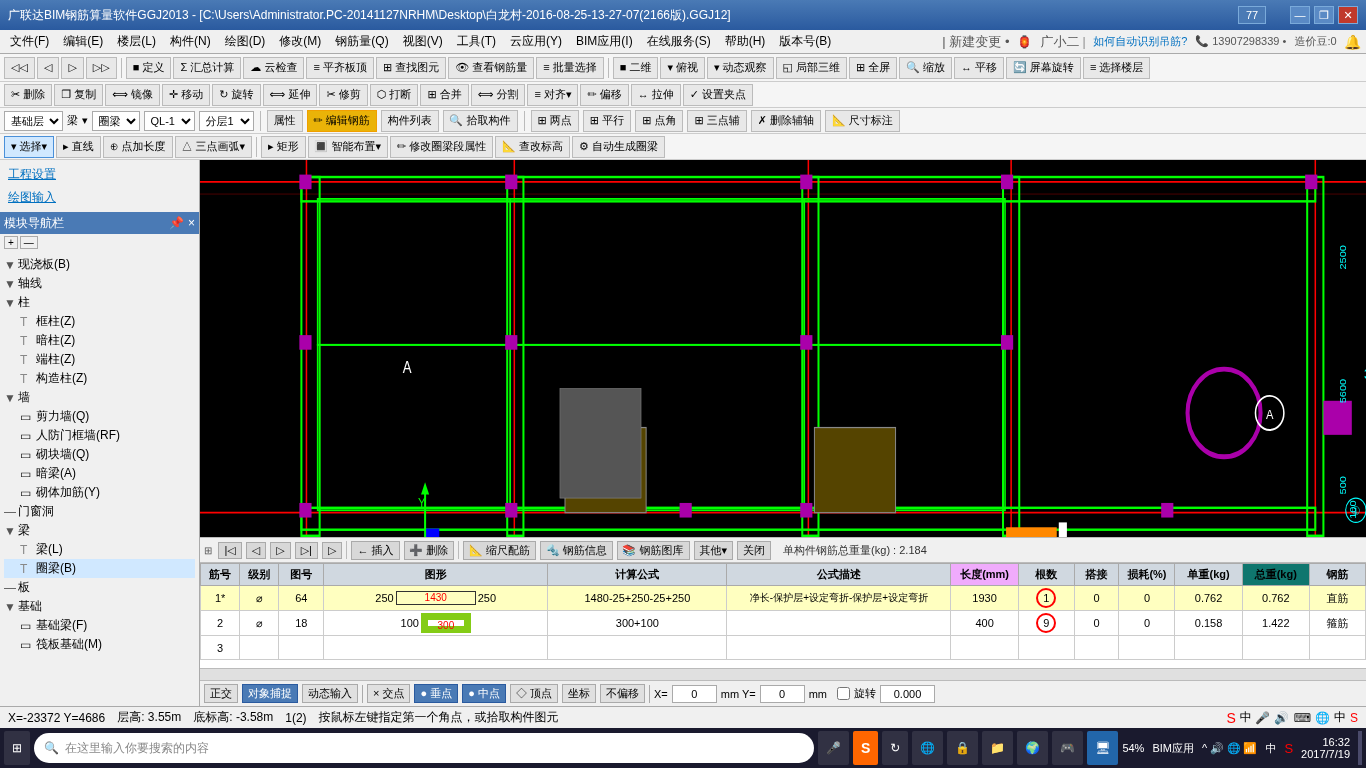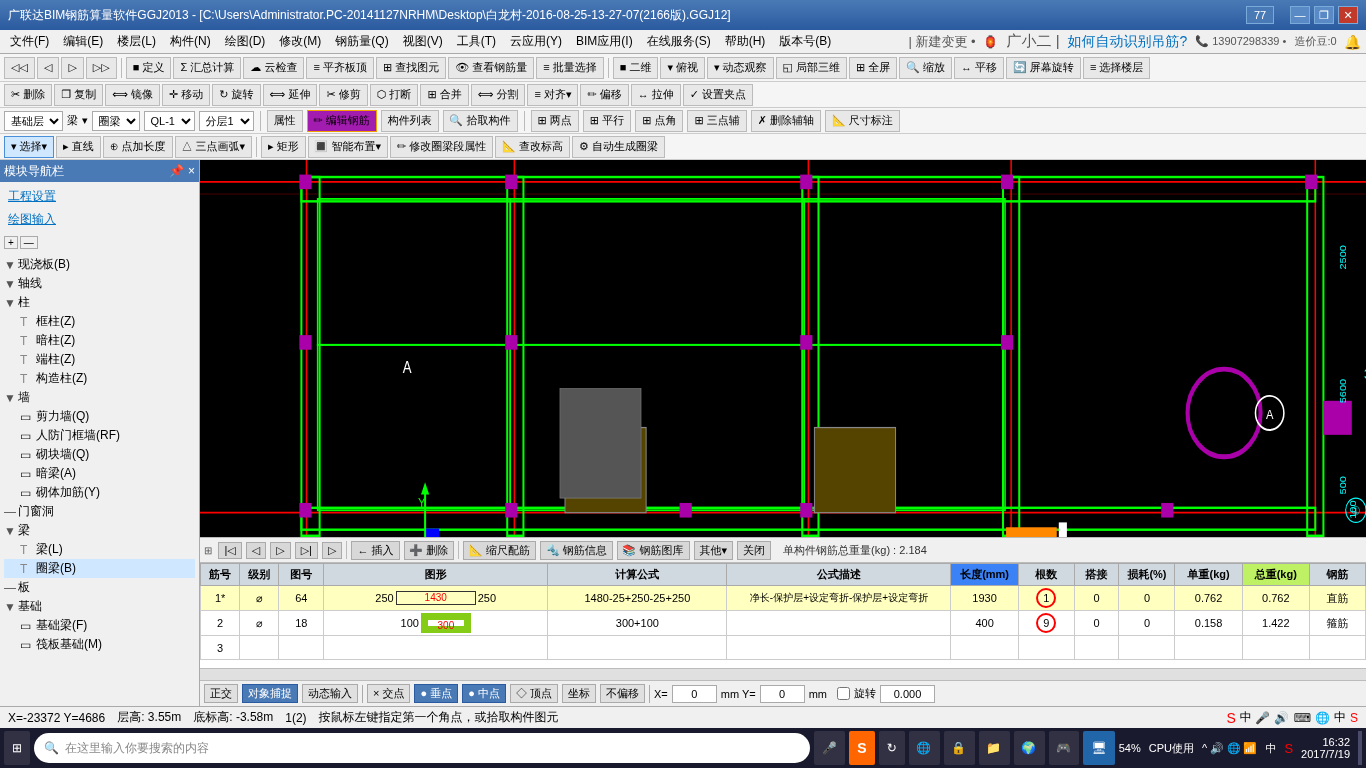--- a/index.html
+++ b/index.html
@@ -296,21 +296,21 @@
       height: 12px;
       background: #e0e0e0;
       border-top: 1px solid #bbb;
     }
   </style>
 </head>
 <body>
 
 <div id="titlebar">
   <div class="title">广联达BIM钢筋算量软件GGJ2013 - [C:\Users\Administrator.PC-20141127NRHM\Desktop\白龙村-2016-08-25-13-27-07(2166版).GGJ12]</div>
-  <div style="display:flex;align-items:flex-end;gap:6px;margin-right:16px;padding-left:32px;">
+  <div style="display:flex;align-items:flex-end;gap:6px;margin-right:24px;padding-left:32px;">
     <div style="background:#4a7ab5;border:1px solid #7aaada;color:white;width:28px;height:18px;text-align:center;line-height:16px;font-size:11px;">77</div>
   </div>
   <div class="win-controls">
     <div class="win-btn">—</div>
     <div class="win-btn">❐</div>
     <div class="win-btn close">✕</div>
   </div>
 </div>
 
 <div id="menubar">
@@ -324,22 +324,22 @@
   <span class="menu-item">视图(V)</span>
   <span class="menu-item">工具(T)</span>
   <span class="menu-item">云应用(Y)</span>
   <span class="menu-item">BIM应用(I)</span>
   <span class="menu-item">在线服务(S)</span>
   <span class="menu-item">帮助(H)</span>
   <span class="menu-item">版本号(B)</span>
   <div id="menubar-right">
     <span style="color:#555;font-size:13px;">| 新建变更 •</span>
     <span style="color:#e44;">🏮</span>
-    <span style="color:#555;font-size:15px;">广小二 |</span>
-    <span style="color:#0070c0;font-size:14px;">如何自动识别吊筋?</span>
+    <span style="color:#555;font-size:13px;font-family:Liberation Serif, serif;">广小二 |</span>
+    <span style="color:#0070c0;font-size:11px;">如何自动识别吊筋?</span>
     <span style="color:#555;font-size:11px;">📞 13907298339 •</span>
     <span style="color:#555;font-size:11px;">造价豆:0</span>
     <span style="color:red;font-size:14px;">🔔</span>
   </div>
 </div>
 
 <div id="toolbar1">
   <div class="tb-btn">◁◁</div>
   <div class="tb-btn">◁</div>
   <div class="tb-btn">▷</div>
@@ -391,21 +391,21 @@
     <option>圈梁</option>
   </select>
   <select class="prop-select">
     <option>QL-1</option>
   </select>
   <select class="prop-select">
     <option>分层1</option>
   </select>
   <div class="tb-sep"></div>
   <div class="tb-btn">属性</div>
-  <div class="tb-btn" style="background:#a21caf;border-color:#f0a000;">✏ 编辑钢筋</div>
+  <div class="tb-btn" style="background:#eab308;border-color:#f0a000;">✏ 编辑钢筋</div>
   <div class="tb-btn">构件列表</div>
   <div class="tb-btn">🔍 拾取构件</div>
   <div class="tb-sep"></div>
   <div class="tb-btn">⊞ 两点</div>
   <div class="tb-btn">⊞ 平行</div>
   <div class="tb-btn">⊞ 点角</div>
   <div class="tb-btn">⊞ 三点辅</div>
   <div class="tb-btn">✗ 删除辅轴</div>
   <div class="tb-btn">📐 尺寸标注</div>
 </div>
@@ -419,30 +419,30 @@
   <div class="tb-btn">▸ 矩形</div>
   <div class="tb-btn">🔳 智能布置▾</div>
   <div class="tb-btn">✏ 修改圈梁段属性</div>
   <div class="tb-btn">📐 查改标高</div>
   <div class="tb-btn">⚙ 自动生成圈梁</div>
 </div>
 
 <div id="canvas-and-panel" style="display:flex;height:calc(768px - 30px - 24px - 28px - 26px - 26px - 26px - 40px - 22px);overflow:hidden;">
 
   <div id="left-panel">
+    <div id="nav-links">
+      <span class="nav-link">工程设置</span>
+      <span class="nav-link">绘图输入</span>
+    </div>
     <div id="module-nav-header">
       <span>模块导航栏</span>
       <span style="display:flex;gap:4px;">
         <span style="cursor:pointer;color:white;">📌</span>
         <span style="cursor:pointer;color:white;">×</span>
       </span>
-    </div>
-    <div id="nav-links">
-      <span class="nav-link">工程设置</span>
-      <span class="nav-link">绘图输入</span>
     </div>
 
     <div style="display:flex;gap:2px;padding:2px 4px;">
       <span style="border:1px solid #aaa;padding:0 3px;cursor:pointer;font-size:10px;">+</span>
       <span style="border:1px solid #aaa;padding:0 3px;cursor:pointer;font-size:10px;">—</span>
     </div>
     <div id="tree-area">
 
       <div class="tree-item">
         <span class="tree-expand">▼</span>
@@ -646,26 +646,26 @@
     <div id="rebar-panel" style="height:105px;overflow:auto;background:white;">
       <table id="rebar-table" style="width:100%;border-collapse:collapse;font-size:11px;">
         <thead>
           <tr>
             <th style="border:1px solid #aaa;background:#d0d8e0;padding:2px 4px;width:35px;">筋号</th>
             <th style="border:1px solid #aaa;background:#d0d8e0;padding:2px 4px;width:35px;">级别</th>
             <th style="border:1px solid #aaa;background:#d0d8e0;padding:2px 4px;width:40px;">图号</th>
             <th style="border:1px solid #aaa;background:#d0d8e0;padding:2px 4px;width:200px;">图形</th>
             <th style="border:1px solid #aaa;background:#d0d8e0;padding:2px 4px;width:160px;">计算公式</th>
             <th style="border:1px solid #aaa;background:#d0d8e0;padding:2px 4px;width:200px;">公式描述</th>
-            <th style="border:1px solid #aaa;background:#3b82f6;padding:2px 4px;width:60px;">长度(mm)</th>
+            <th style="border:1px solid #aaa;background:#f0abfc;padding:2px 4px;width:60px;">长度(mm)</th>
             <th style="border:1px solid #aaa;background:#d0d8e0;padding:2px 4px;width:50px;">根数</th>
             <th style="border:1px solid #aaa;background:#d0d8e0;padding:2px 4px;width:40px;">搭接</th>
             <th style="border:1px solid #aaa;background:#d0d8e0;padding:2px 4px;width:50px;">损耗(%)</th>
             <th style="border:1px solid #aaa;background:#d0d8e0;padding:2px 4px;width:60px;">单重(kg)</th>
-            <th style="border:1px solid #aaa;background:#bef264;padding:2px 4px;width:60px;">总重(kg)</th>
+            <th style="border:1px solid #aaa;background:#0f766e;padding:2px 4px;width:60px;">总重(kg)</th>
             <th style="border:1px solid #aaa;background:#d0d8e0;padding:2px 4px;width:50px;">钢筋</th>
           </tr>
         </thead>
         <tbody>
 
           <tr style="background:#ffffc0;">
             <td style="border:1px solid #ccc;padding:2px 4px;text-align:center;">1*</td>
             <td style="border:1px solid #ccc;padding:2px 4px;text-align:center;">⌀</td>
             <td style="border:1px solid #ccc;padding:2px 4px;text-align:center;">64</td>
             <td style="border:1px solid #ccc;padding:2px 4px;text-align:center;">
@@ -799,21 +799,21 @@
   <div class="taskbar-btn" style="background:#ff6600;color:white;font-weight:bold;font-size:14px;">S</div>
   <div class="taskbar-btn">↻</div>
   <div class="taskbar-btn">🌐</div>
   <div class="taskbar-btn">🔒</div>
   <div class="taskbar-btn">📁</div>
   <div class="taskbar-btn">🌍</div>
   <div class="taskbar-btn">🎮</div>
   <div class="taskbar-btn" style="background:#2266aa;">🖥</div>
   <div style="margin-left:auto;display:flex;align-items:center;gap:8px;color:white;font-size:11px;">
     <span>54%</span>
-    <span>CPU使用</span>
+    <span>BIM应用</span>
     <span>^ 🔊 🌐 📶</span>
     <span>中</span>
     <span style="color:red;font-size:13px;">S</span>
     <div class="time-display">
       <div>16:32</div>
       <div>2017/7/19</div>
     </div>
     <div style="width:4px;height:34px;background:#4a4a6a;cursor:pointer;"></div>
   </div>
 </div>

